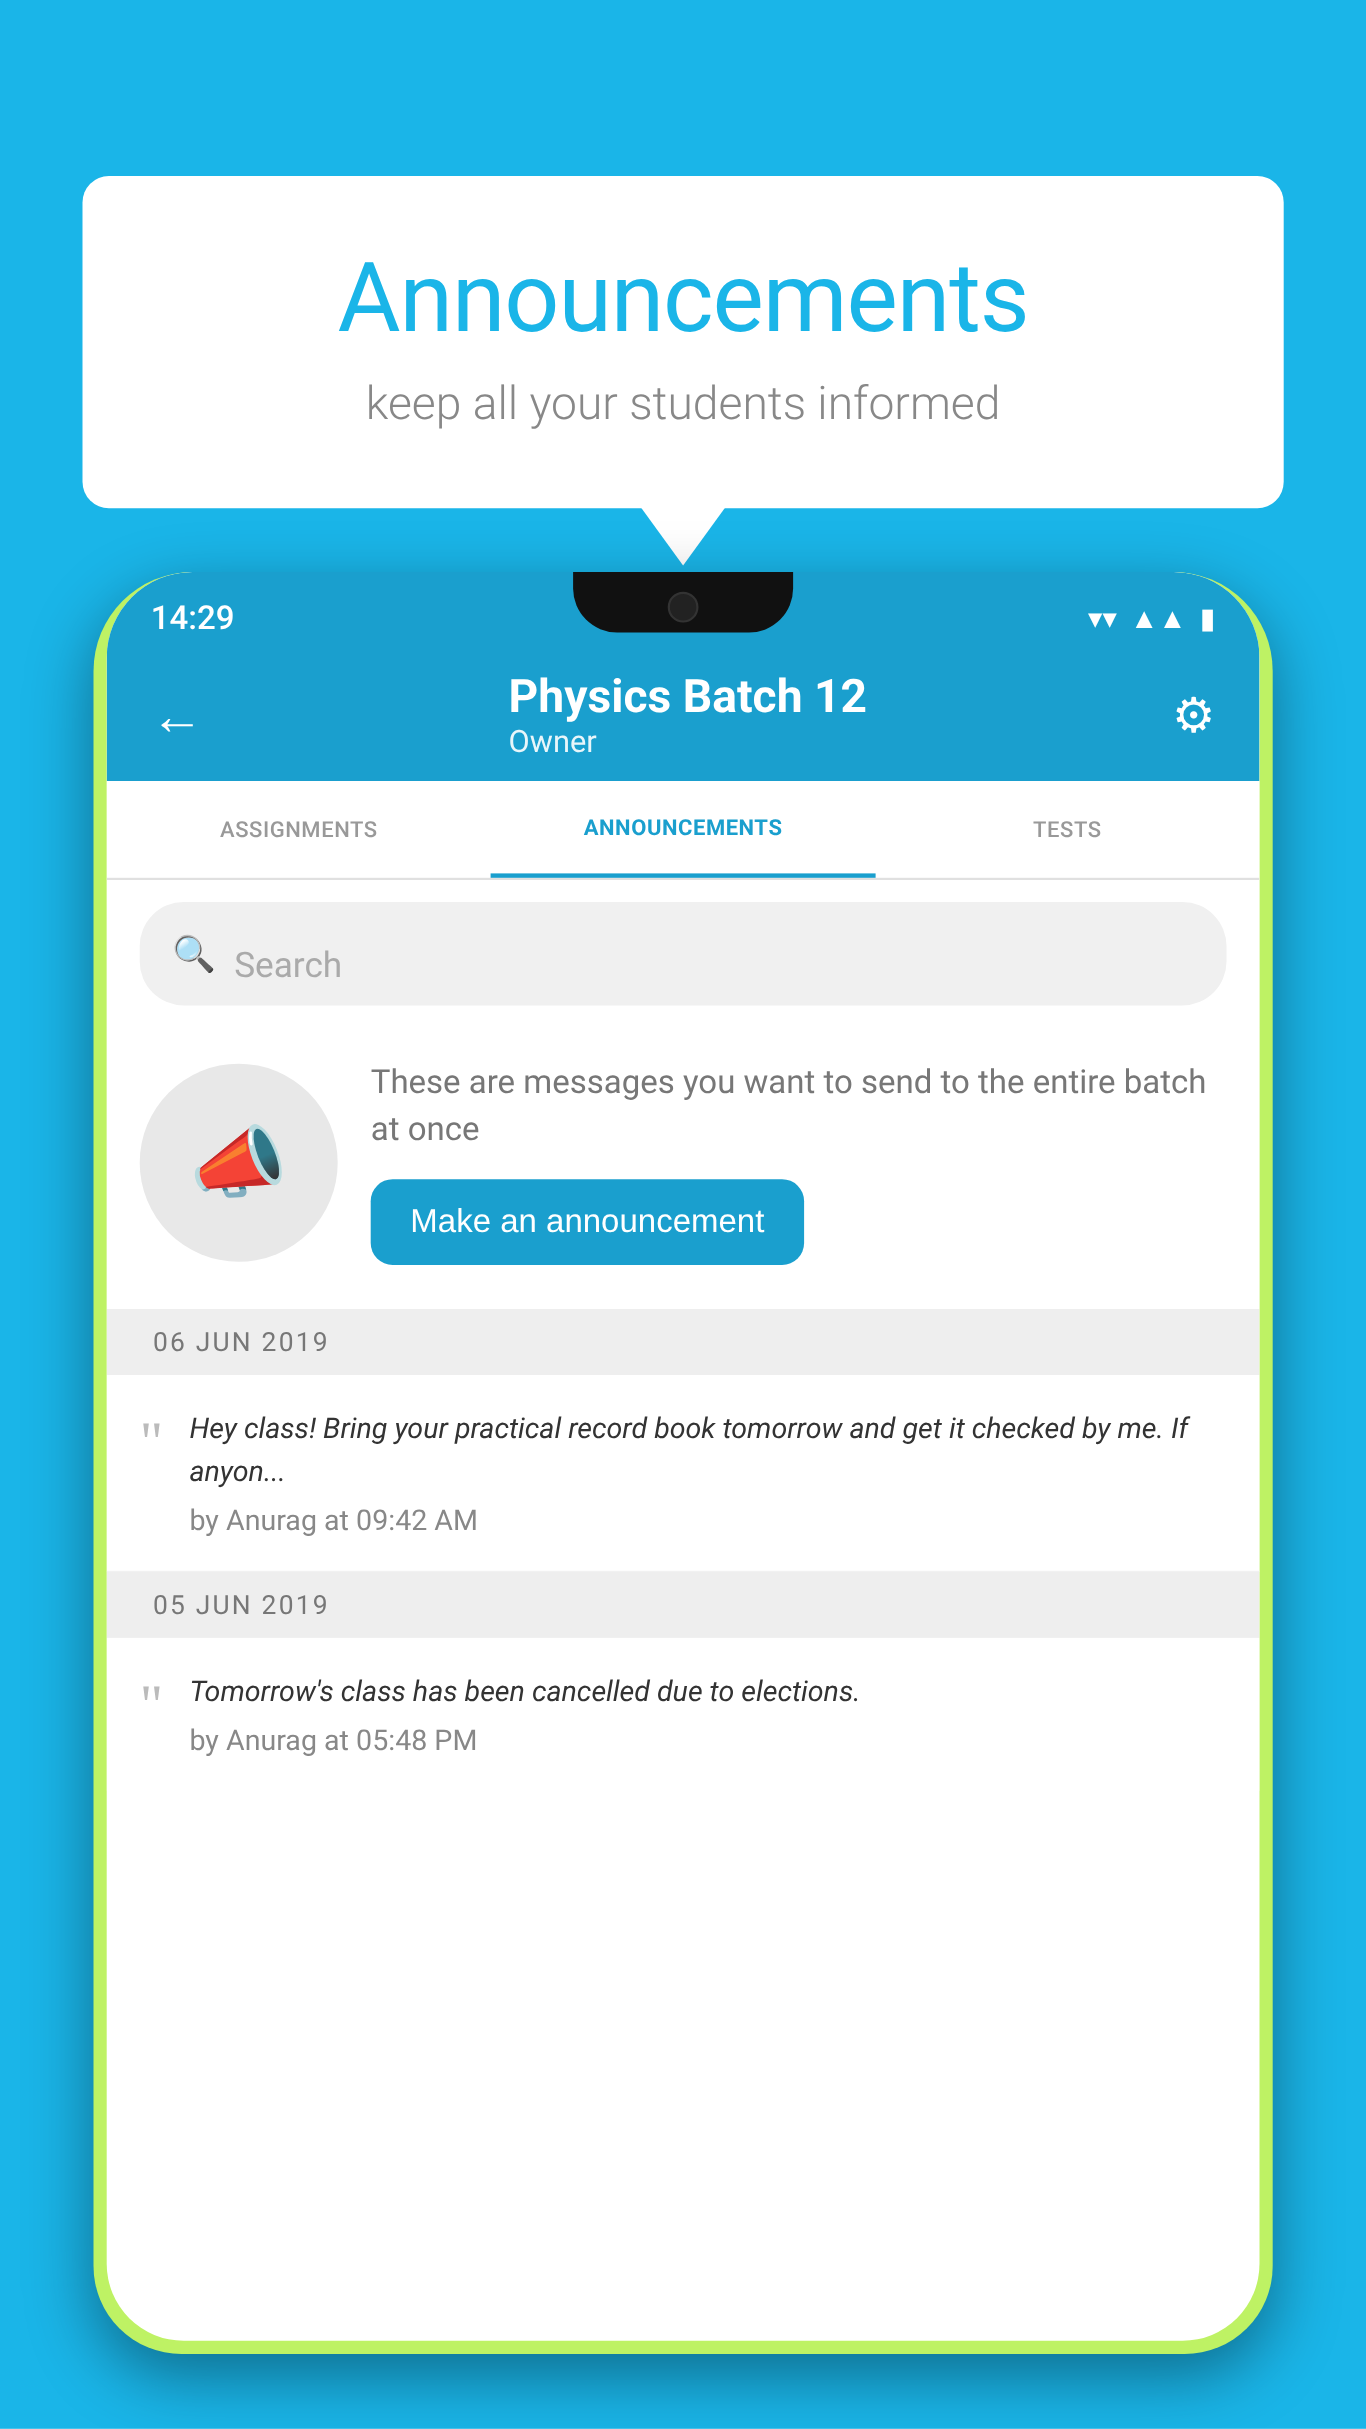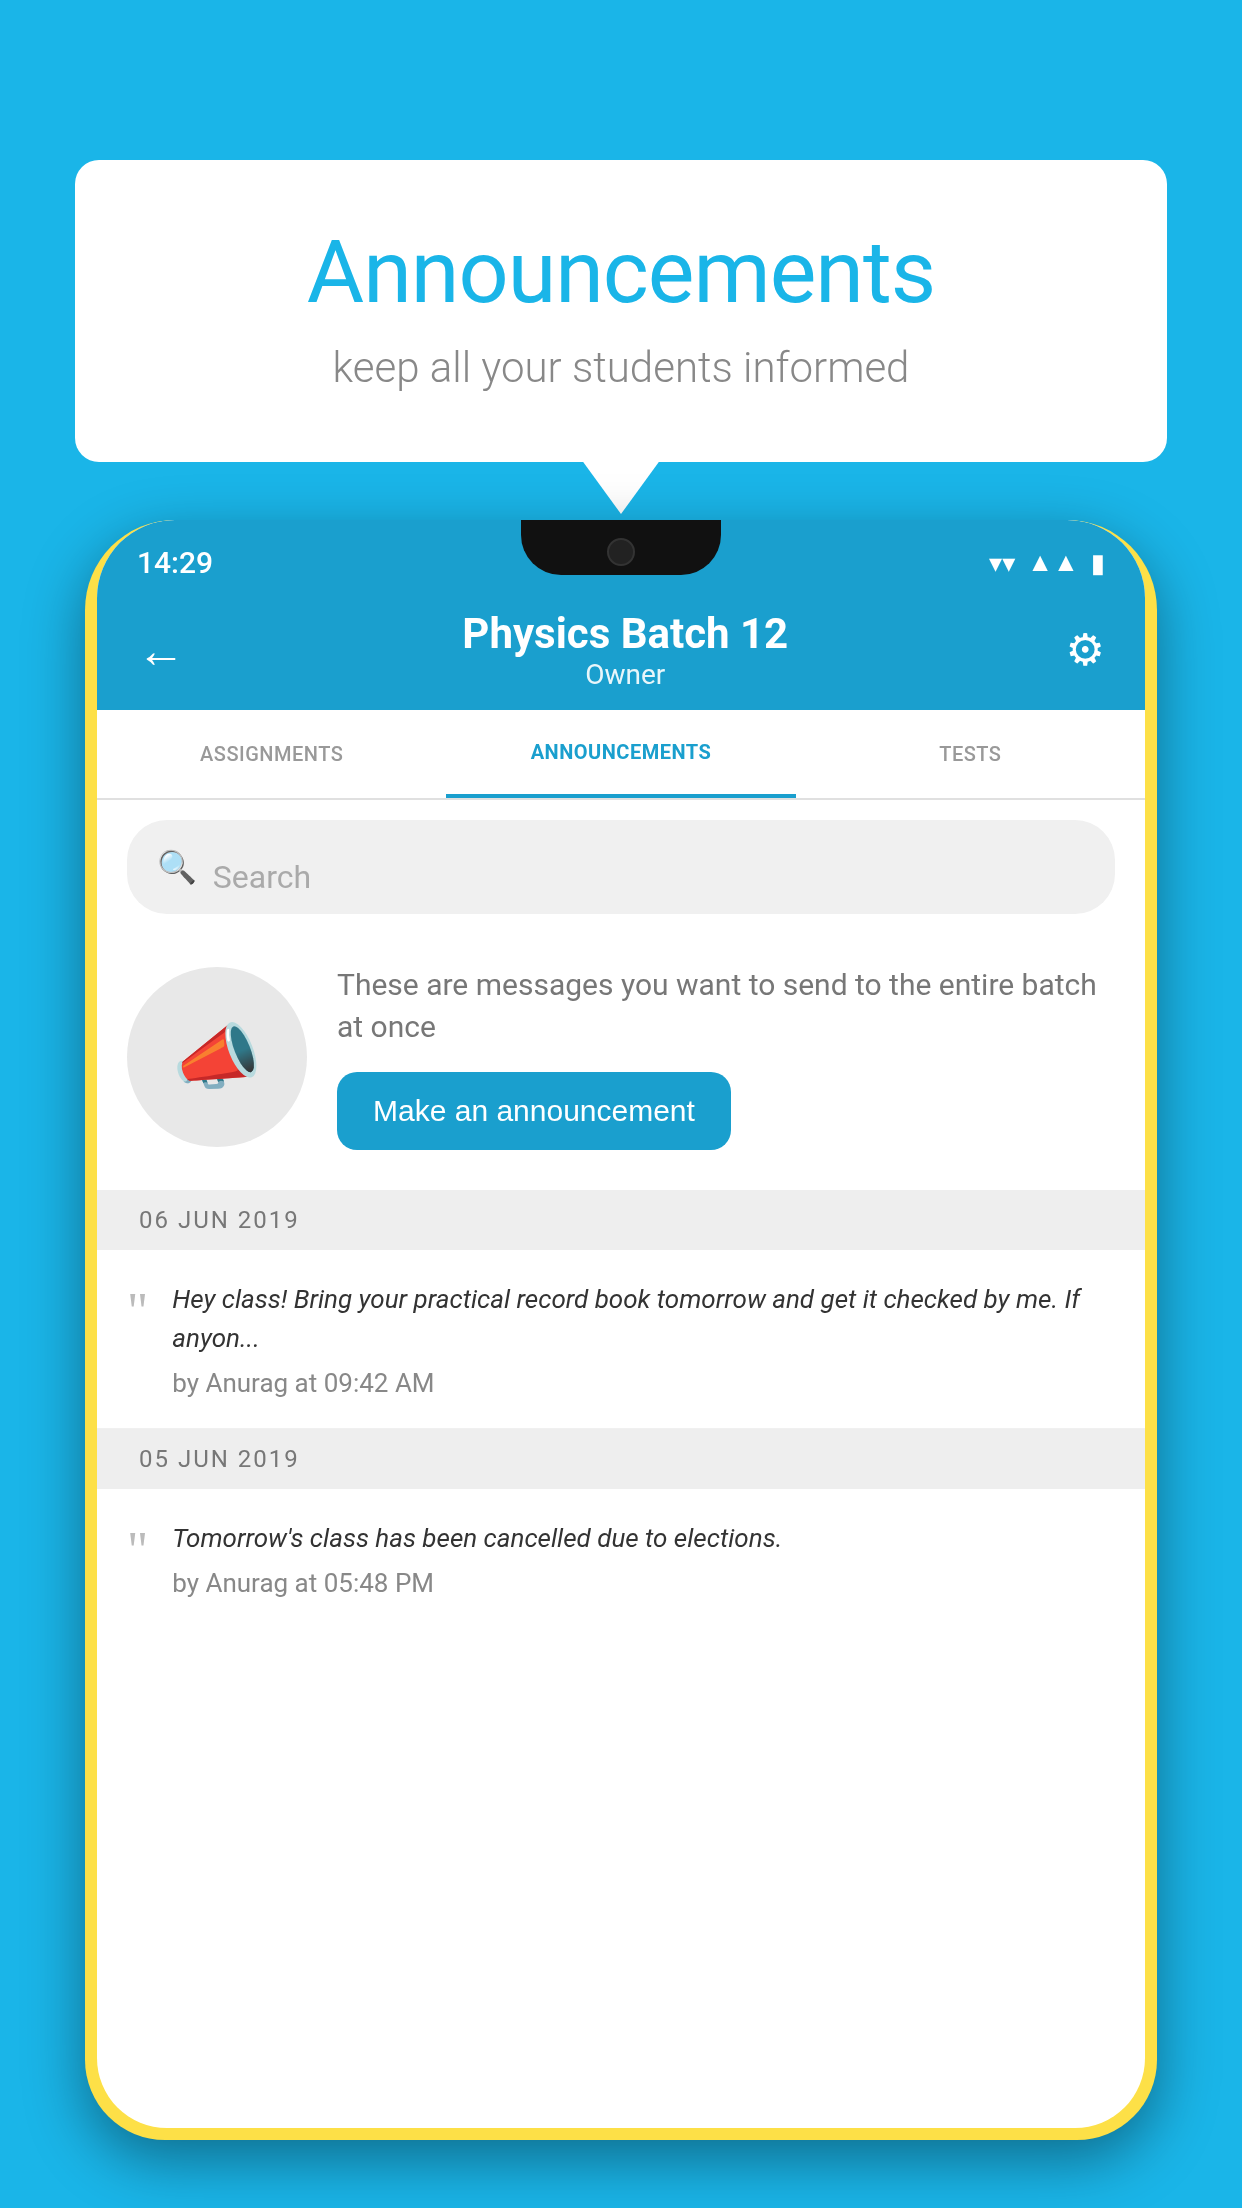--- a/index.html
+++ b/index.html
@@ -59,21 +59,21 @@
     
     .phone-container {
       position: absolute;
       top: 520px;
       left: 85px;
       right: 85px;
       bottom: 0;
     }
 
     .phone-frame {
-      background: #fde047;
+      background: #bef264;
       border-radius: 90px 90px 80px 80px;
       padding: 0;
       overflow: hidden;
       position: relative;
       width: 100%;
       height: 1620px;
       box-shadow: 0 20px 60px rgba(0,0,0,0.4);
     }
 
     
@@ -150,21 +150,20 @@
       padding: 0 40px;
     }
 
     .back-arrow {
       color: white;
       font-size: 48px;
       cursor: pointer;
     }
 
     .header-title-container {
-      text-align: center;
     }
 
     .header-title {
       color: white;
       font-size: 42px;
       font-weight: 700;
     }
 
     .header-subtitle {
       color: rgba(255,255,255,0.9);

